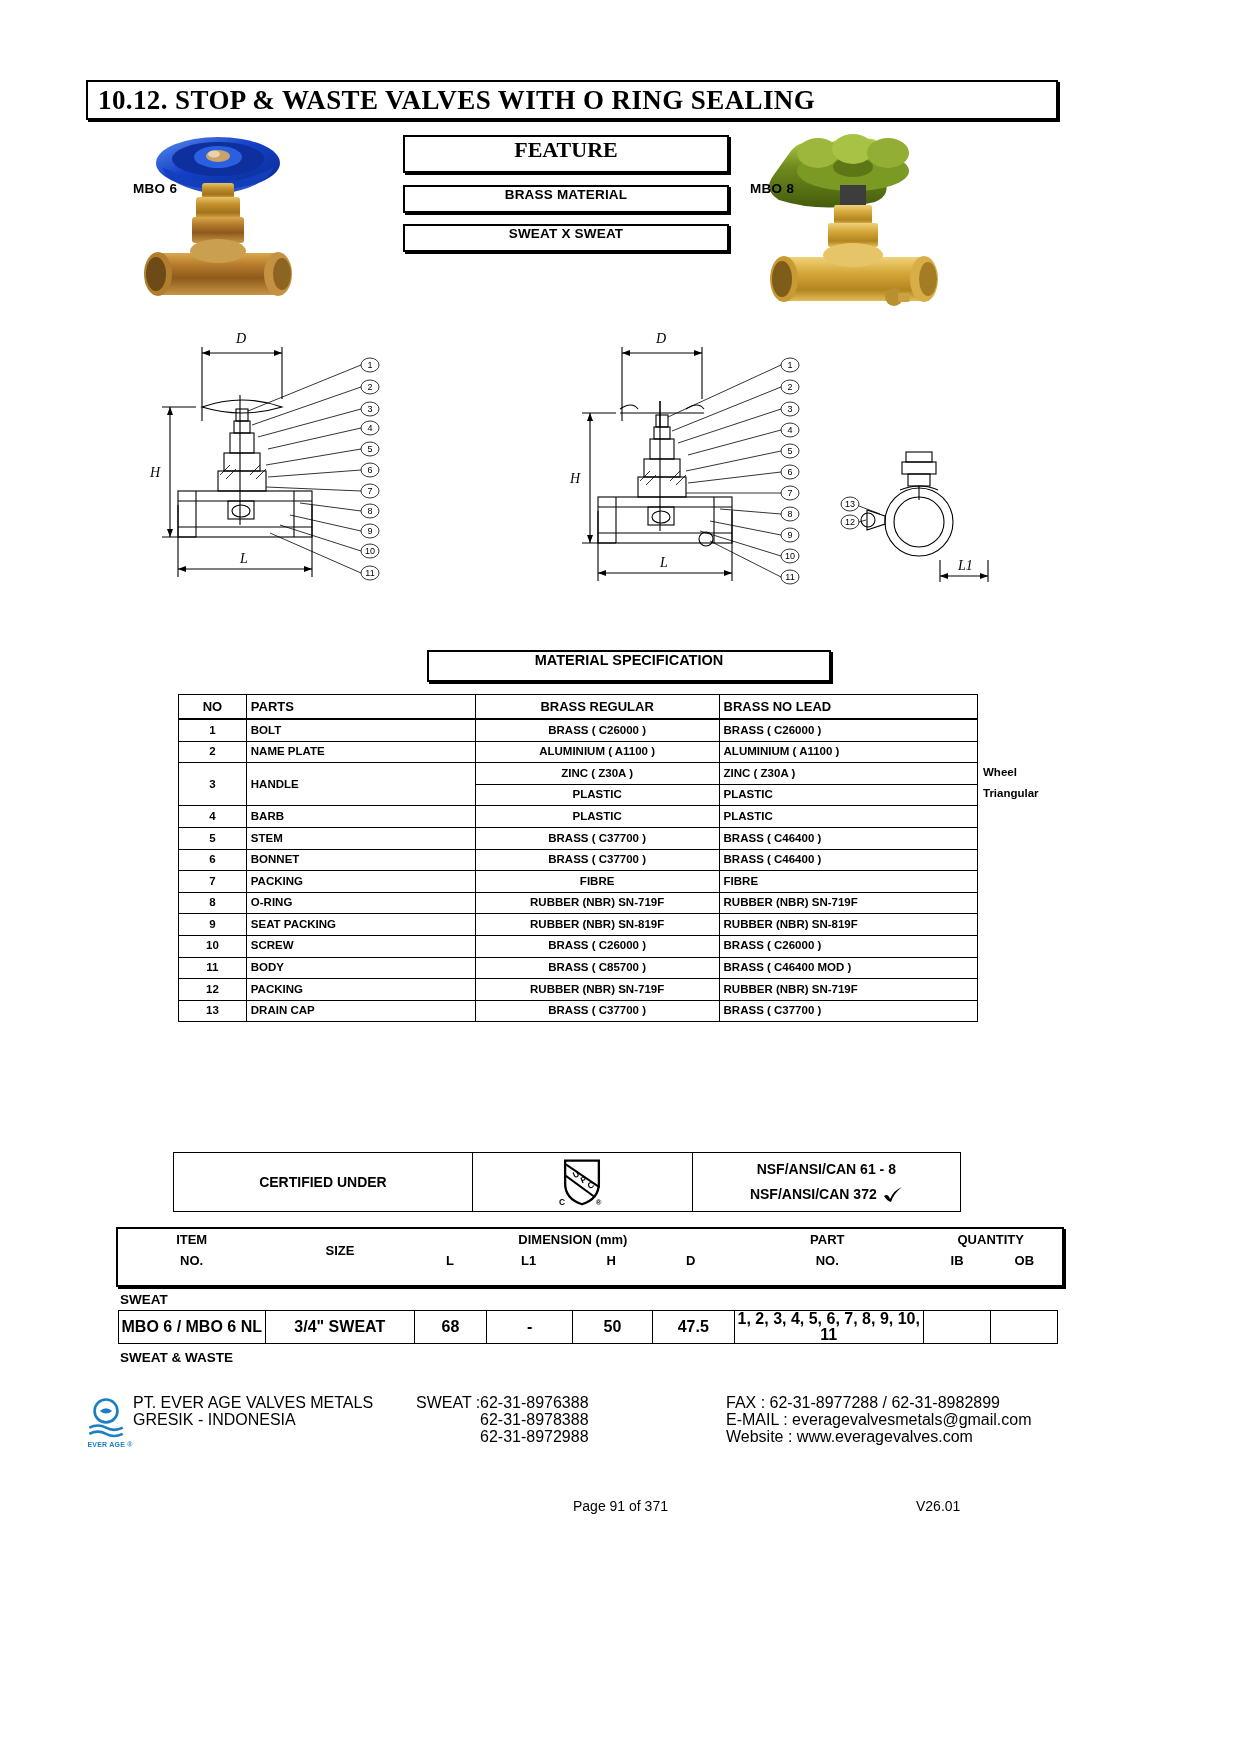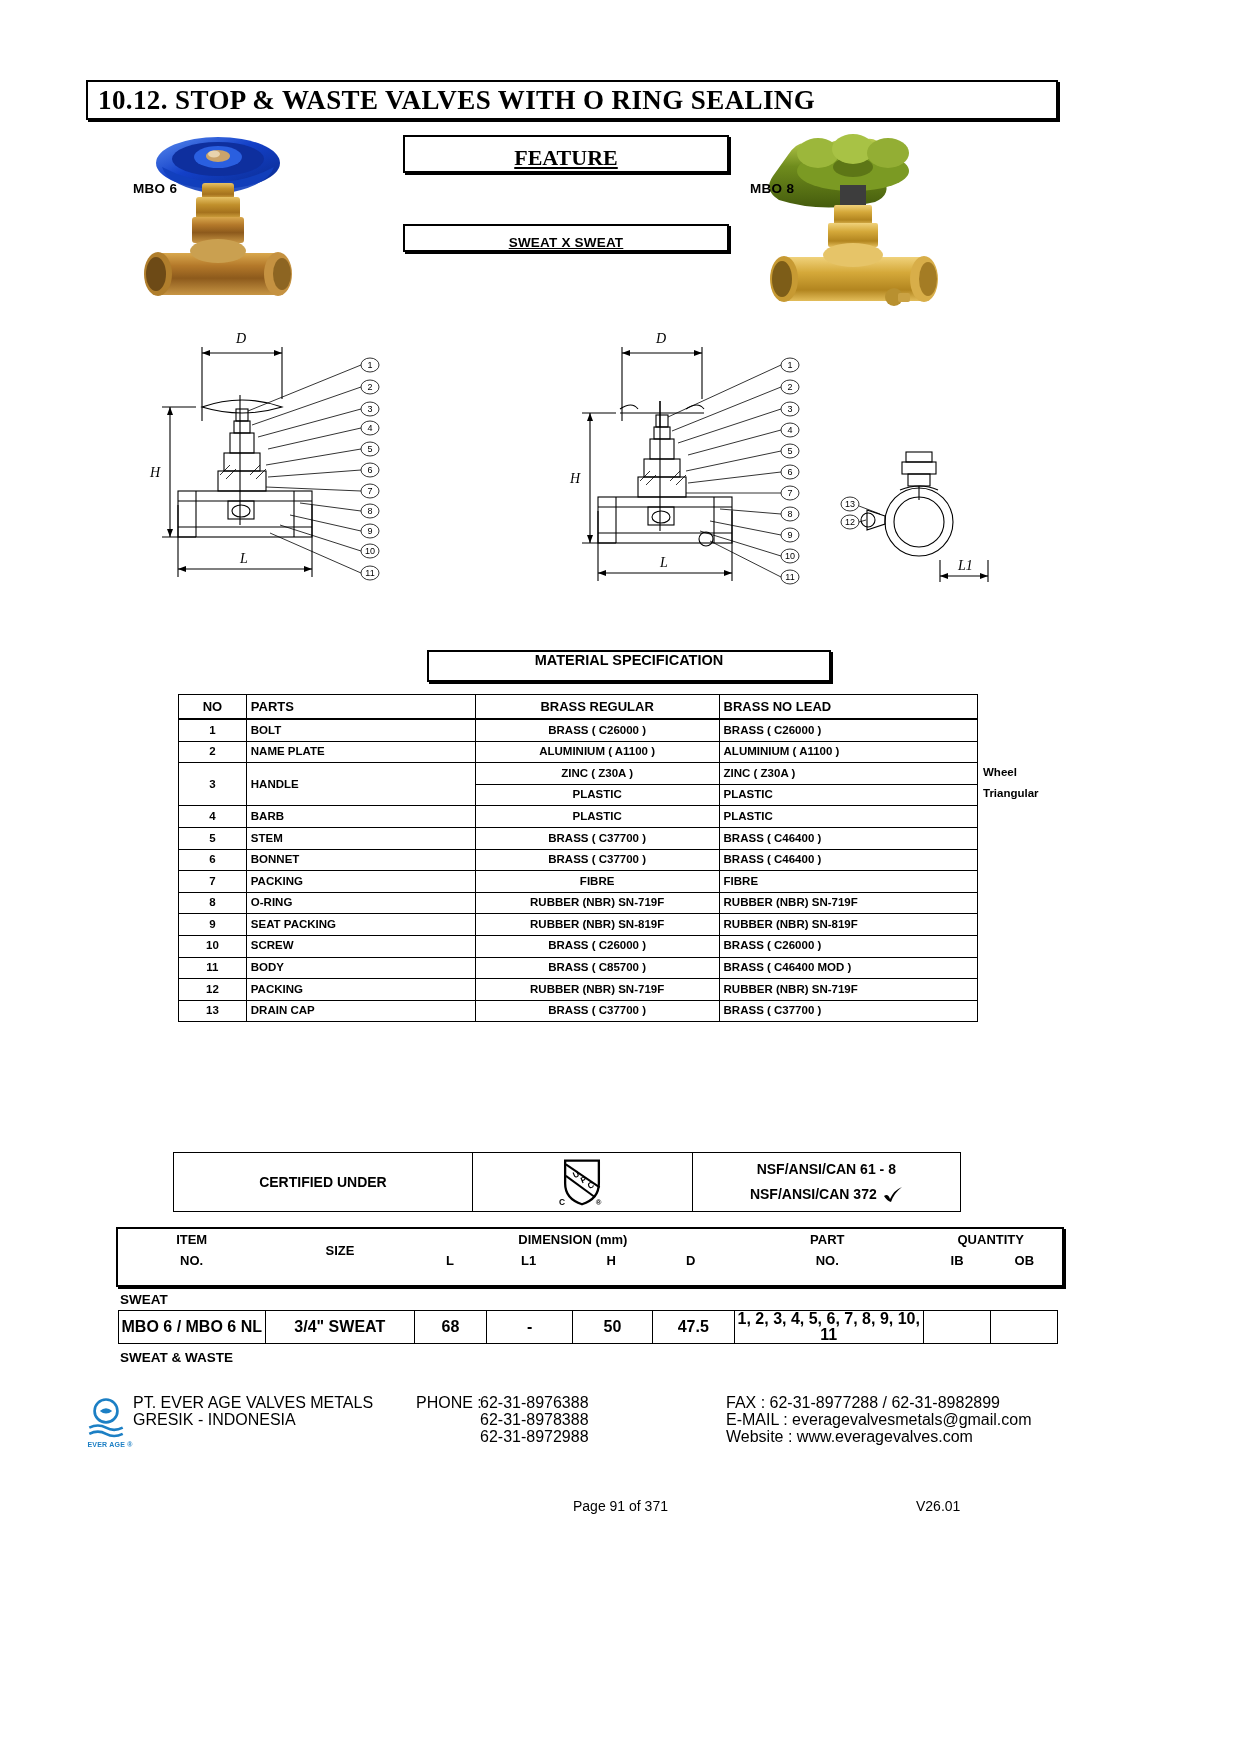--- a/index.html
+++ b/index.html
@@ -17,21 +17,21 @@
     box-shadow:2px 2px 0 #000;
   }
   .title-bar .t{
     font-family:"Liberation Serif",serif;font-weight:bold;
     font-size:27px;letter-spacing:.4px;padding-left:10px;white-space:nowrap;
   }
 
   
   .feature-box{
     position:absolute;border:2px solid #000;box-shadow:2px 2px 0 #000;
-    display:flex;align-items:flex-end;justify-content:center;background:#fff;text-decoration:underline;
+    display:flex;align-items:flex-start;justify-content:center;background:#fff;
   }
   #feature-title{left:403px;top:135px;width:322px;height:34px;}
   #feature-title span{font-family:"Liberation Serif",serif;font-weight:bold;font-size:22px;}
   #feature-1{left:403px;top:185px;width:322px;height:24px;}
   #feature-2{left:403px;top:224px;width:322px;height:24px;}
   .feature-box .ftxt{font-size:13.5px;font-weight:bold;letter-spacing:.2px;}
 
   .prod-label{position:absolute;font-size:13.5px;font-weight:bold;letter-spacing:.3px;}
   #label-mbo6{left:133px;top:181px;}
   #label-mbo8{left:750px;top:181px;}
@@ -199,20 +199,23 @@
 
     <circle cx="146" cy="172" r="9" fill="#b8902f"></circle>
     <rect x="150" y="168" width="12" height="9" rx="2" fill="#caa244"></rect>
   </svg>
 
   <div class="prod-label" id="label-mbo6">MBO  6</div>
   <div class="prod-label" id="label-mbo8">MBO  8</div>
 
   <div class="feature-box" id="feature-title">
     <span>FEATURE</span>
+  </div>
+  <div class="feature-box" id="feature-1">
+    <span class="ftxt">BRASS MATERIAL</span>
   </div>
   <div class="feature-box" id="feature-2">
     <span class="ftxt">SWEAT X SWEAT</span>
   </div>
 
   <svg class="drawing" style="left:140px;top:325px;" width="280" height="275" viewBox="0 0 280 275">
     <g stroke="#000" fill="none" stroke-width="1.1">
 
       <line x1="62" y1="22" x2="62" y2="96"></line>
       <line x1="142" y1="22" x2="142" y2="74"></line>
@@ -591,21 +594,21 @@
     <path d="M18 17 q7 -6 14 0 q-7 6 -14 0Z" fill="#1c7fc4"></path>
     <path d="M6 36 q10 -5 19 0 q9 5 19 0" fill="none" stroke="#1c7fc4" stroke-width="3"></path>
     <path d="M6 43 q10 -5 19 0 q9 5 19 0" fill="none" stroke="#1c7fc4" stroke-width="3"></path>
   </svg>
   <div class="ever-age-txt" style="position:absolute;left:84px;top:1441px;width:52px;text-align:center;color:#1c7fc4;">EVER AGE ®</div>
 
   <div class="f-company">
     <div>PT. EVER AGE VALVES METALS</div>
     <div>GRESIK - INDONESIA</div>
   </div>
-  <div class="f-phone-lbl">PHONE :</div>
+  <div class="f-phone-lbl">SWEAT :</div>
   <div class="f-phone-nums">
     <div>62-31-8976388</div>
     <div>62-31-8978388</div>
     <div>62-31-8972988</div>
   </div>
   <div class="f-right-lbl">
     <div>FAX  : 62-31-8977288 / 62-31-8982899</div>
     <div>E-MAIL : everagevalvesmetals@gmail.com</div>
     <div>Website : www.everagevalves.com</div>
   </div>

